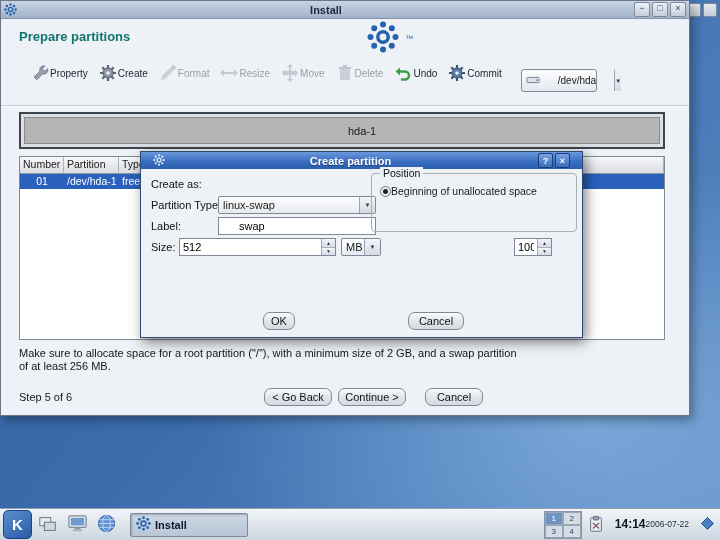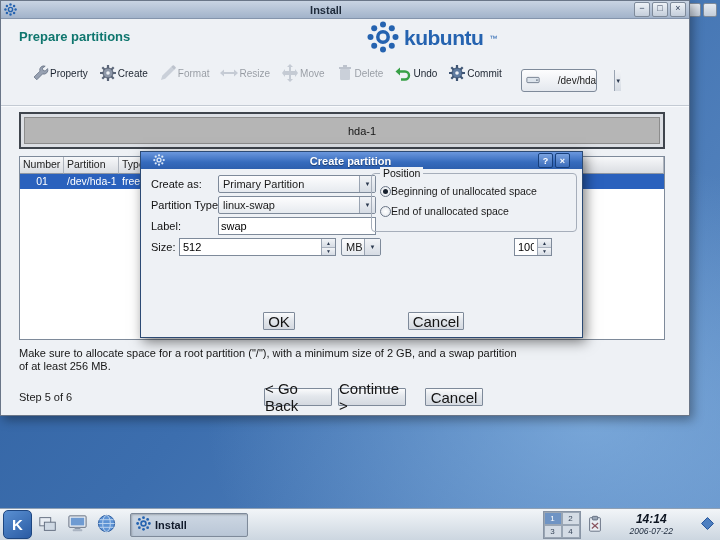--- a/index.html
+++ b/index.html
@@ -39,36 +39,36 @@
   .ptable{background:#fff;border:1px solid #7e8a9a;box-sizing:border-box;overflow:hidden;}
   .ptable-header{display:flex;height:17px;}
   .hcell{background:linear-gradient(#f7f8fa,#dadde2);border-right:1px solid #aeb4bd;border-bottom:1px solid #8f97a3;
     font-size:10.5px;color:#222;padding:1px 3px;box-sizing:border-box;}
   .col-number{width:44px;}.col-partition{width:55px;}.col-type{flex:1;}
   .prow{display:flex;height:15px;line-height:15px;font-size:10.5px;}
   .prow.selected{background:#2a61bd;color:#fff;}
   .pcell{padding:0 3px;box-sizing:border-box;white-space:nowrap;overflow:hidden;}
   .note{font-size:11px;line-height:13px;color:#161616;}
   .btn{display:flex;align-items:center;justify-content:center;background:linear-gradient(#fafbfc,#e3e7ec 45%,#d4d9e0);
-    border:1px solid #7e8a9a;border-radius:1px;font-size:15px;color:#141414;box-sizing:border-box;}
+    border:1px solid #7e8a9a;border-radius:7px;font-size:11px;color:#141414;box-sizing:border-box;}
   
   .dialog{position:absolute;left:140px;top:151px;width:443px;height:187px;background:#eef1f5;
     border:1px solid #2c4a74;box-sizing:border-box;box-shadow:3px 4px 12px rgba(0,0,0,.5);z-index:5;}
   .dlg-titlebar{height:17px;display:flex;align-items:center;padding:0 12px;
     background:linear-gradient(#6b97dd,#366bbd 60%,#2d5fae);}
   .dlg-title{flex:1;text-align:center;font-weight:bold;font-size:11px;color:#fff;text-shadow:0 1px 1px rgba(0,0,0,.4);}
   .dlg-btn{width:13px;height:13px;margin-left:2px;border:1px solid #173f7c;border-radius:2px;
     background:linear-gradient(#7aa2e0,#3a6cba);color:#fff;font-size:9px;font-weight:bold;
     display:flex;align-items:center;justify-content:center;}
   .dlg-el{position:absolute;}
   .lbl{font-size:11px;color:#111;white-space:nowrap;}
   .combo{position:absolute;display:flex;align-items:center;height:18px;padding-left:4px;box-sizing:border-box;
     background:linear-gradient(#fdfdfe,#e6eaef);border:1px solid #7e8a9a;border-radius:2px;font-size:11px;}
   .tfield{position:absolute;height:18px;box-sizing:border-box;border:1px solid #7e8a9a;background:#fff;
-    font:11px "Liberation Sans","DejaVu Sans",sans-serif;padding:0 2px;}
+    font:11px "Liberation Sans","DejaVu Sans",sans-serif;padding:0 20px;}
   .spin{position:absolute;display:flex;height:18px;box-sizing:border-box;border:1px solid #7e8a9a;background:#fff;}
   .spin input{flex:1;min-width:0;border:none;background:#fff;font:11px "Liberation Sans","DejaVu Sans",sans-serif;padding:0 3px;}
   .spin-btns{width:13px;display:flex;flex-direction:column;border-left:1px solid #9aa4b2;}
   .spin-btns span{flex:1;display:flex;align-items:center;justify-content:center;font-size:5px;color:#2c3a50;
     background:linear-gradient(#f2f4f7,#d6dce4);}
   .spin-btns span:first-child{border-bottom:1px solid #aab2be;}
   .groupbox{position:absolute;border:1px solid #a6aeba;border-radius:4px;}
   .group-legend{position:absolute;top:-7px;left:8px;background:#eef1f5;padding:0 3px;font-size:10.5px;color:#111;}
   .radio-row{position:absolute;display:flex;align-items:center;}
   .radio{width:11px;height:11px;border-radius:50%;border:1px solid #6b7687;box-sizing:border-box;
@@ -83,21 +83,21 @@
     border:1px solid #1d4680;color:#fff;font-weight:bold;font-size:15px;display:flex;align-items:center;justify-content:center;}
   .launcher{width:26px;height:26px;display:flex;align-items:center;justify-content:center;}
   .taskbtn{display:flex;align-items:center;gap:4px;width:118px;height:24px;padding:0 5px;box-sizing:border-box;
     background:linear-gradient(#cdd7e3,#b9c6d6);border:1px solid #7e8a9a;border-radius:2px;
     box-shadow:inset 1px 1px 2px rgba(0,0,0,.22);font-weight:bold;font-size:11px;color:#10192a;}
   .spacer{flex:1;}
   .pager{display:grid;grid-template-columns:18px 18px;grid-auto-rows:13px;border:1px solid #8894a4;}
   .pager-cell{display:flex;align-items:center;justify-content:center;font-size:8px;border:1px solid #9aa6b4;
     background:#d4dce5;color:#38465a;box-sizing:border-box;}
   .pager-cell.active{background:#6f94c4;color:#fff;}
-  .clock{display:flex;flex-direction:column;align-items:center;line-height:1.15;margin:0 21px;font-style:italic;}
+  .clock{display:flex;flex-direction:row;align-items:center;line-height:1.15;margin:0 5px;}
   .clock-time{font-size:12px;font-weight:bold;color:#0c1420;}
   .clock-date{font-size:8.5px;color:#1d2a3c;}
   .bgbtn{width:12px;height:12px;background:linear-gradient(#e6ebf2,#c3cdd9);border:1px solid #7e8a9a;border-radius:2px;}
 </style>
 </head>
 <body>
 
 <div class="desktop">
 
   <div style="position:absolute;right:3px;top:3px;display:flex;gap:2px;z-index:1">
@@ -139,21 +139,20 @@
               <circle cx="24.8" cy="7.2" r="3"></circle>
               <circle cx="28.5" cy="16" r="3"></circle>
               <circle cx="24.8" cy="24.8" r="3"></circle>
               <circle cx="16" cy="28.5" r="3"></circle>
               <circle cx="7.2" cy="24.8" r="3"></circle>
               <circle cx="3.5" cy="16" r="3"></circle>
               <circle cx="7.2" cy="7.2" r="3"></circle>
             </g>
           </svg>
       </span>
-      <span class="logo-text">kubuntu</span>
       <span class="logo-tm">™</span>
     </div>
 
     <div class="win-el toolbar" style="left:24px;top:60px;right:10px">
       <div class="tb-item">
         <span class="tb-ico">
             <svg viewBox="0 0 20 20" width="20" height="20">
               <path d="M15.2 3.2a4 4 0 0 0-5.3 5L4 14l2.8 2.8 5.8-5.9a4 4 0 0 0 5-5.3l-2.4 2.4-2.2-.6-.6-2.2z" fill="#97a1b2" stroke="#5f6a7c" stroke-width=".7"></path>
             </svg>
           </span>
@@ -286,24 +285,20 @@
               <circle cx="7.2" cy="7.2" r="3"></circle>
             </g>
           </svg>
       </span>
       <span class="dlg-title">Create partition</span>
       <span class="dlg-btn">?</span>
       <span class="dlg-btn">×</span>
     </div>
 
     <span class="dlg-el lbl" style="left:10px;top:26px">Create as:</span>
-    <div class="combo" style="left:77px;top:23px;width:158px">
-      <span>Primary Partition</span>
-      <span class="combo-arrow">▼</span>
-    </div>
 
     <span class="dlg-el lbl" style="left:10px;top:47px">Partition Type:</span>
     <div class="combo" style="left:77px;top:44px;width:158px">
       <span>linux-swap</span>
       <span class="combo-arrow">▼</span>
     </div>
 
     <span class="dlg-el lbl" style="left:10px;top:68px">Label:</span>
     <input class="tfield" style="left: 77px; top: 65px; width: 158px;" value="swap">
 
@@ -318,24 +313,20 @@
     <div class="combo" style="left:200px;top:86px;width:40px">
       <span>MB</span>
       <span class="combo-arrow">▼</span>
     </div>
 
     <div class="groupbox" style="left:230px;top:21px;width:204px;height:57px">
       <span class="group-legend">Position</span>
       <div class="radio-row" style="left:8px;top:11px">
         <span class="radio checked"></span>
         <span class="radio-label">Beginning of unallocated space</span>
-      </div>
-      <div class="radio-row" style="left:8px;top:31px">
-        <span class="radio"></span>
-        <span class="radio-label">End of unallocated space</span>
       </div>
     </div>
 
     <div class="spin" style="left:373px;top:86px;width:38px">
       <input value="100" style="">
       <span class="spin-btns">
         <span>▲</span>
         <span>▼</span>
       </span>
     </div>

